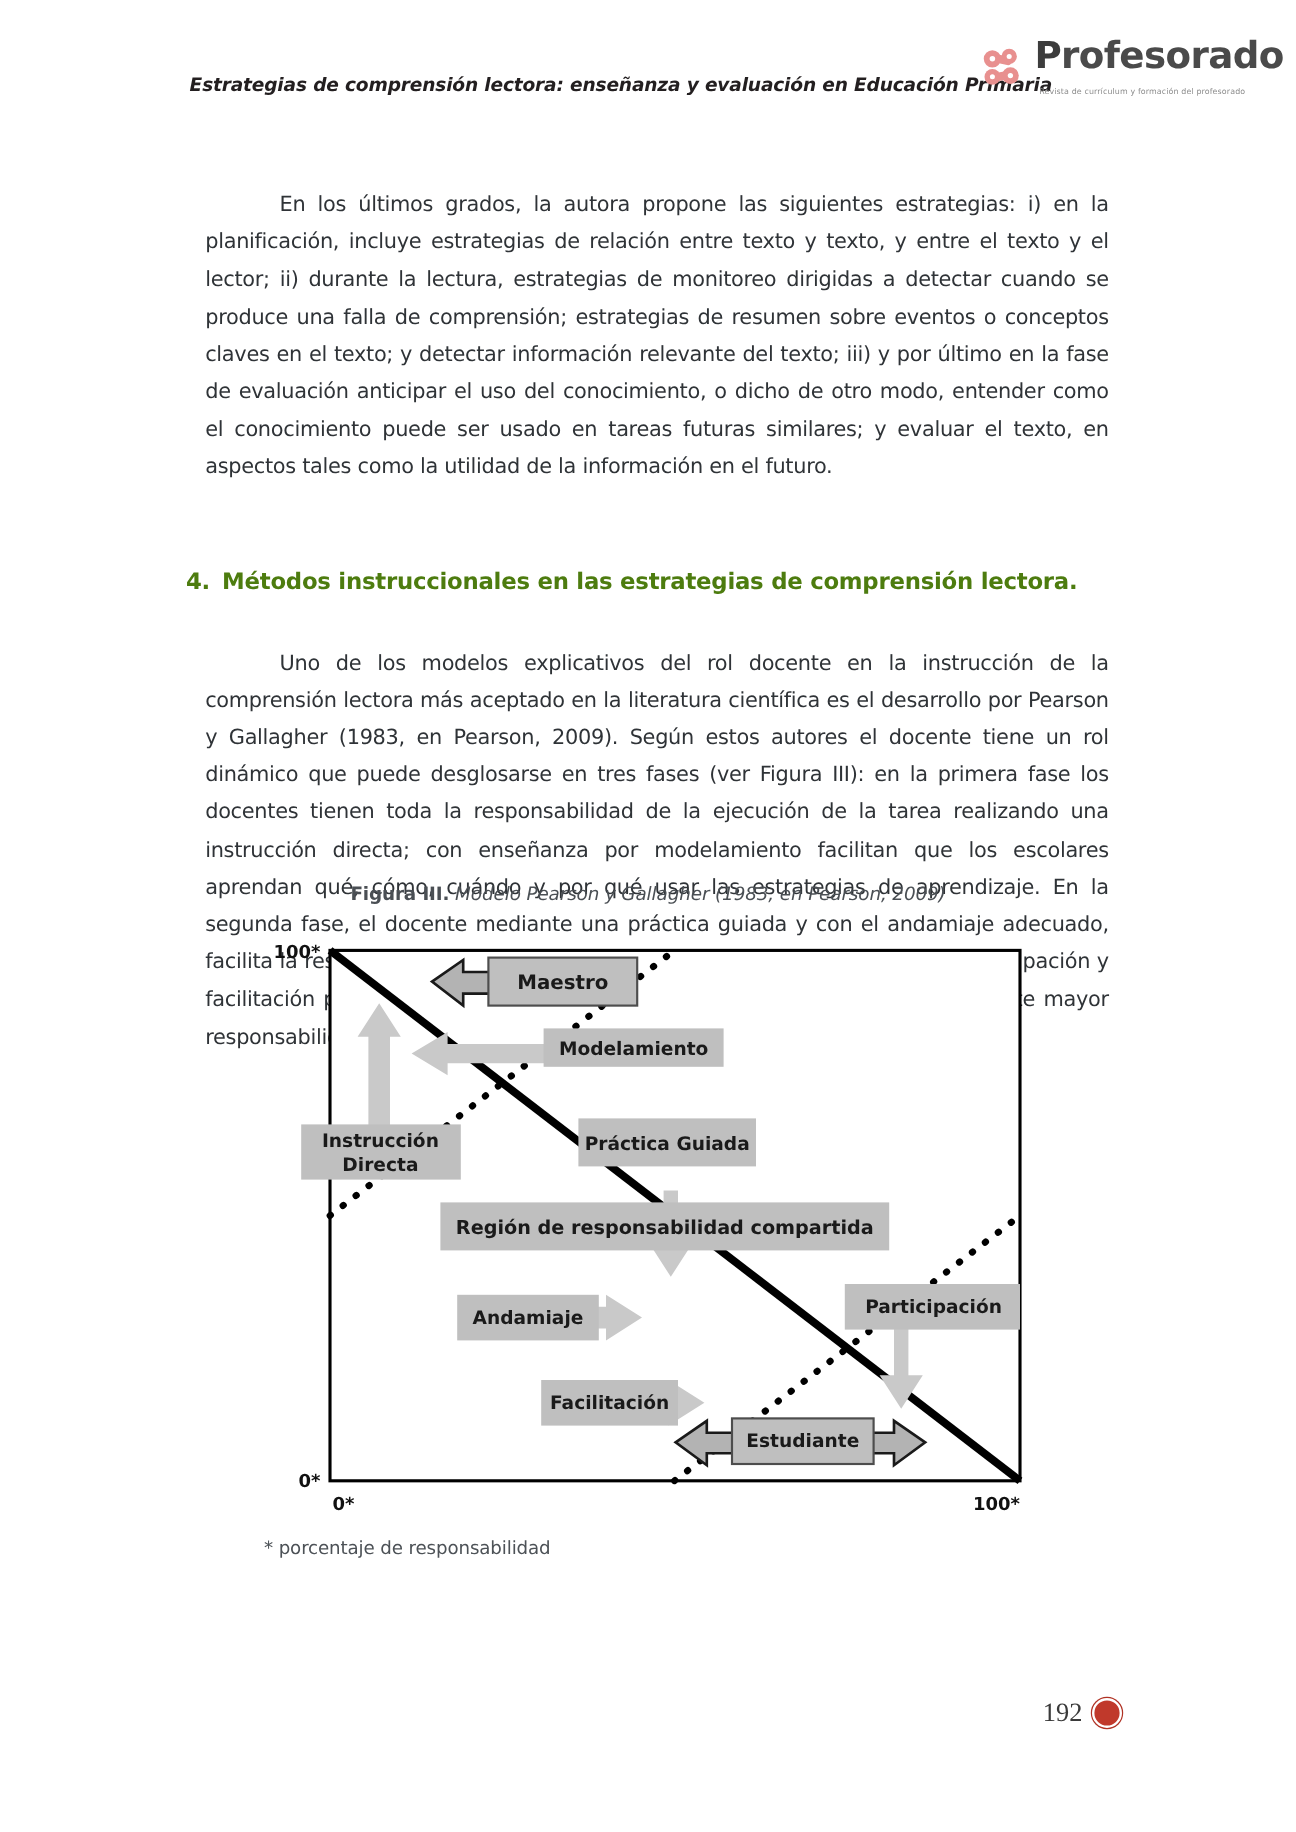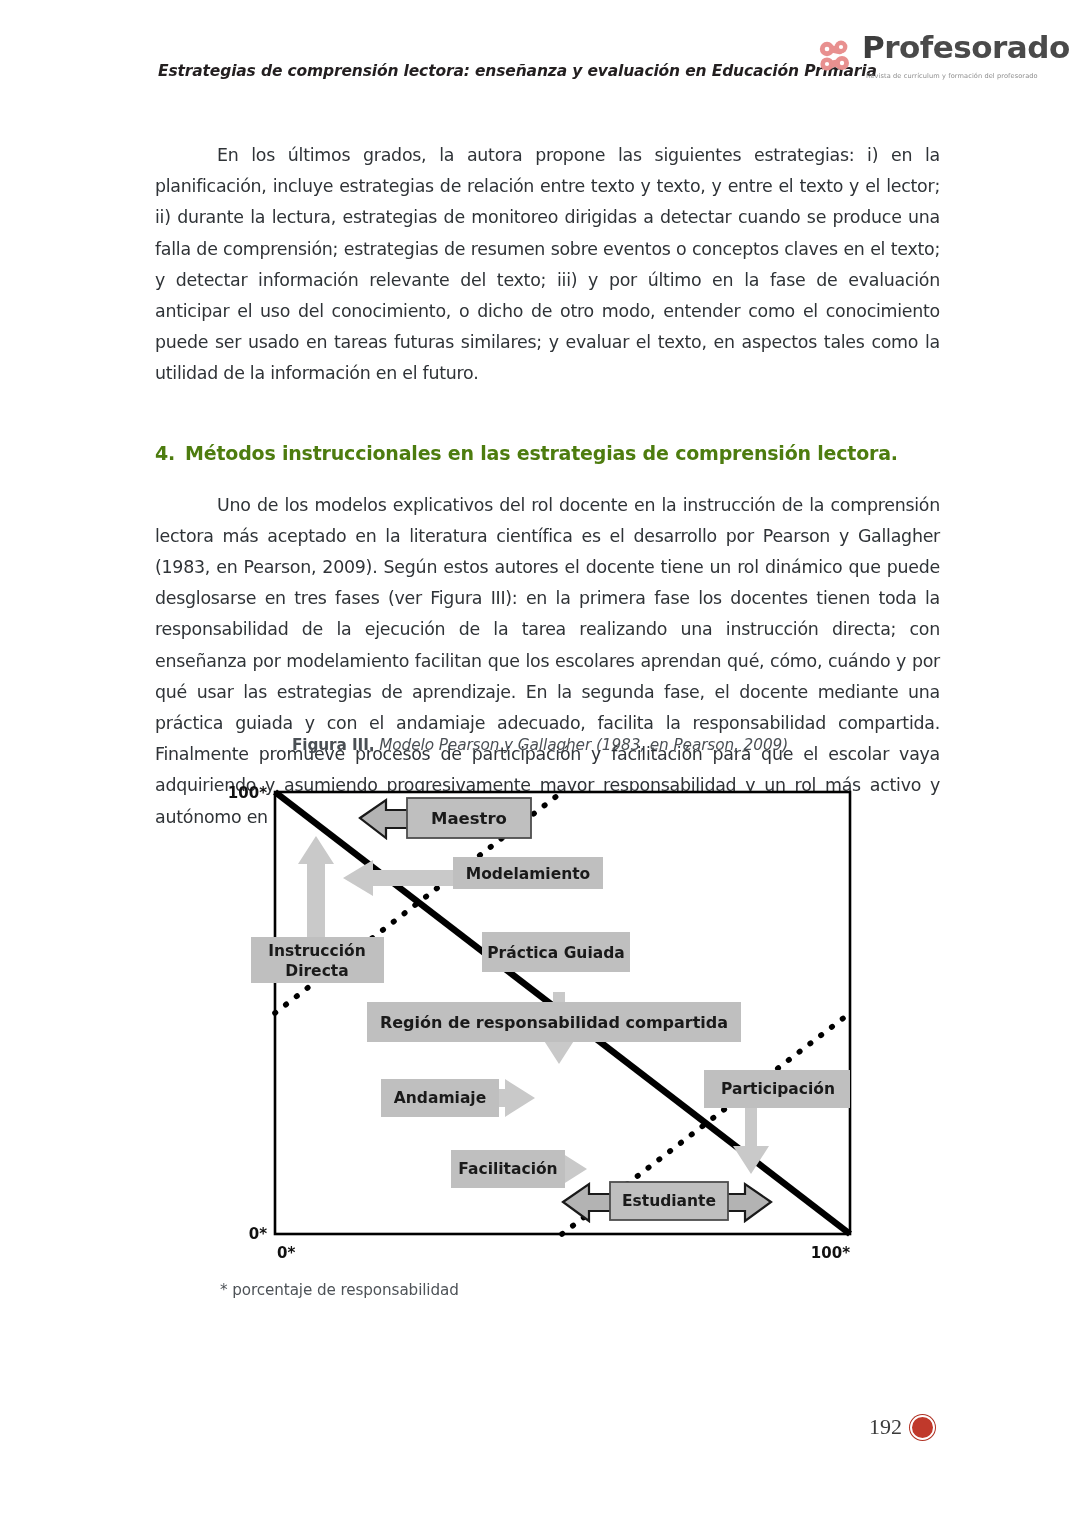--- a/index.html
+++ b/index.html
@@ -74,21 +74,21 @@
   }
 
   
   .content {
     position: absolute;
     left: 155px;
     top: 140px;
     width: 785px;
   }
   p.body {
-    margin: 0;
+    margin: 16px;
     font-size: 17.4px;
     line-height: 31.2px;
     text-align: justify;
     text-indent: 62px;
     color: #2f3337;
     font-family: "DejaVu Sans", sans-serif;
     letter-spacing: -0.25px;
   }
   .section-heading {
     margin: 0;

